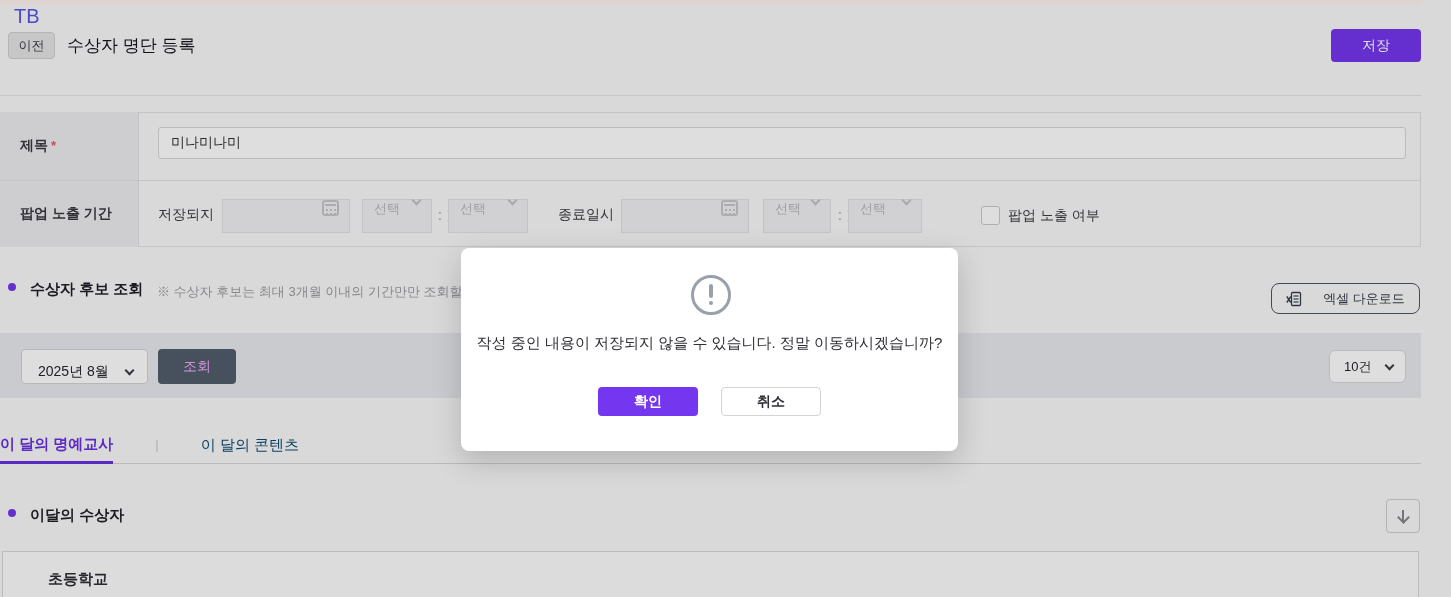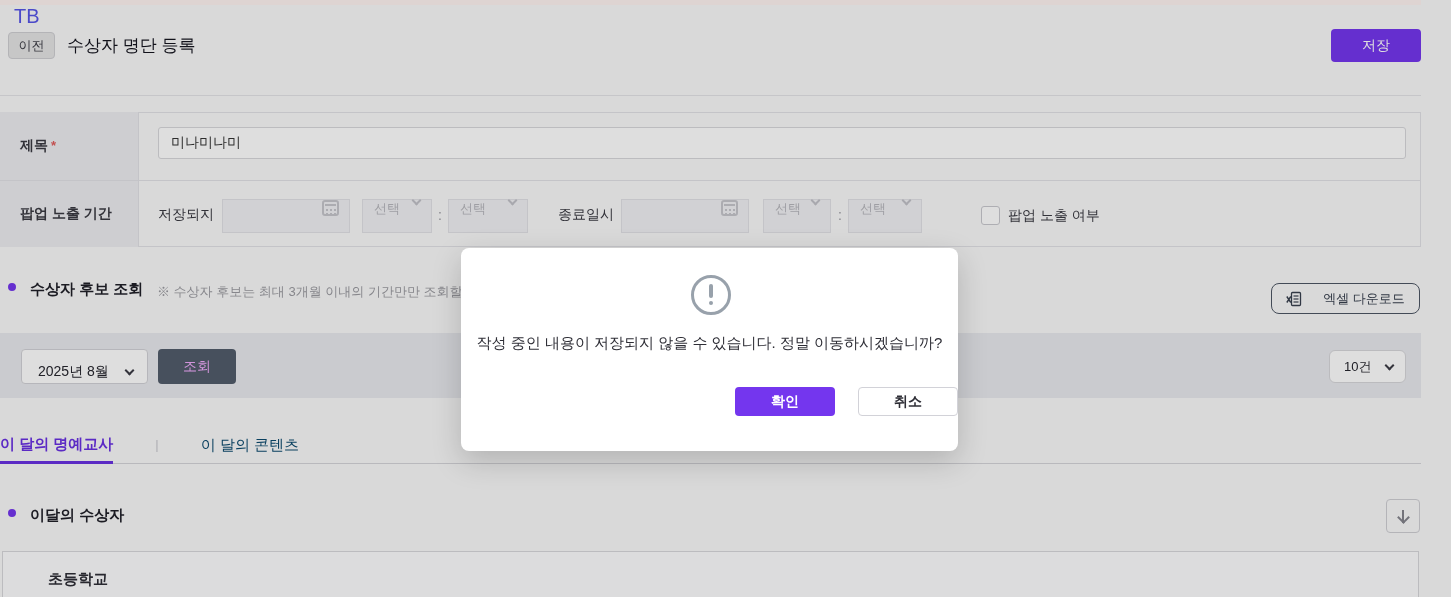--- a/index.html
+++ b/index.html
@@ -96,21 +96,21 @@
   .backdrop { left: 0; top: 0; width: 1451px; height: 597px; background: rgba(0,0,0,0.13); z-index: 50; }
   .modal { left: 461px; top: 248px; width: 497px; height: 203px; background: #fff;
     border-radius: 8px; box-shadow: 0 10px 30px rgba(0,0,0,0.18); z-index: 100; }
   .excl-circle { position: absolute; left: 230px; top: 27px; width: 40px; height: 40px;
     border: 3px solid #98a1ab; border-radius: 50%; }
   .excl-bar { width: 4px; height: 14px; background: #98a1ab; border-radius: 2px; margin: 6px auto 0; }
   .excl-dot { width: 4px; height: 4px; background: #98a1ab; border-radius: 50%; margin: 3px auto 0; }
   .modal-msg { position: absolute; left: 0; top: 86px; width: 100%; text-align: center;
     font-size: 15px; color: #2e2e36; }
   .modal-btns { position: absolute; left: 0; top: 139px; width: 100%; display: flex;
-    justify-content: flex-end; gap: 23px; }
+    justify-content: center; gap: 23px; }
   .confirm-btn { width: 100px; height: 29px; background: #7436ee; border: none; border-radius: 4px;
     color: #fff; font-size: 14px; font-weight: bold; cursor: pointer;
     font-family: "Liberation Sans", sans-serif; }
   .cancel-btn { width: 100px; height: 29px; background: #fff; border: 1px solid #d2d2d8;
     border-radius: 4px; color: #2e2e36; font-size: 14px; font-weight: bold; cursor: pointer;
     font-family: "Liberation Sans", sans-serif; }
 </style>
 </head>
 <body>
 

